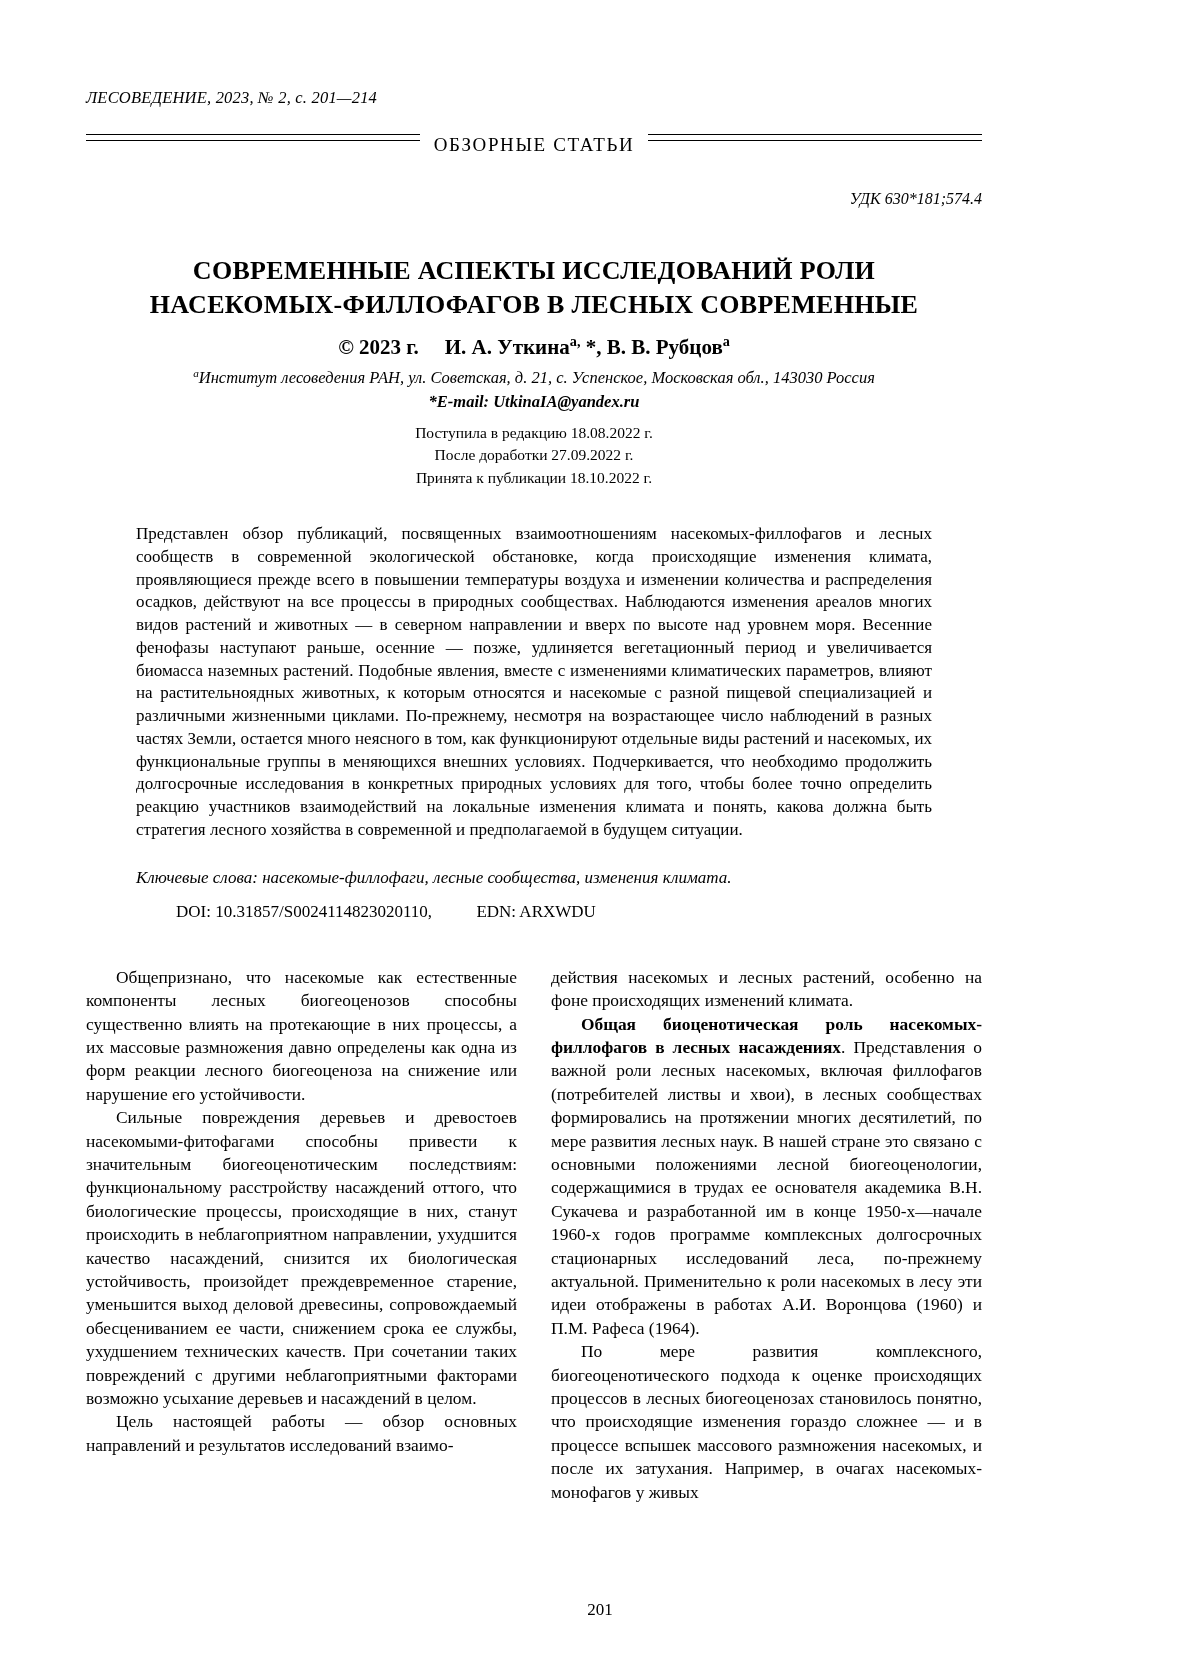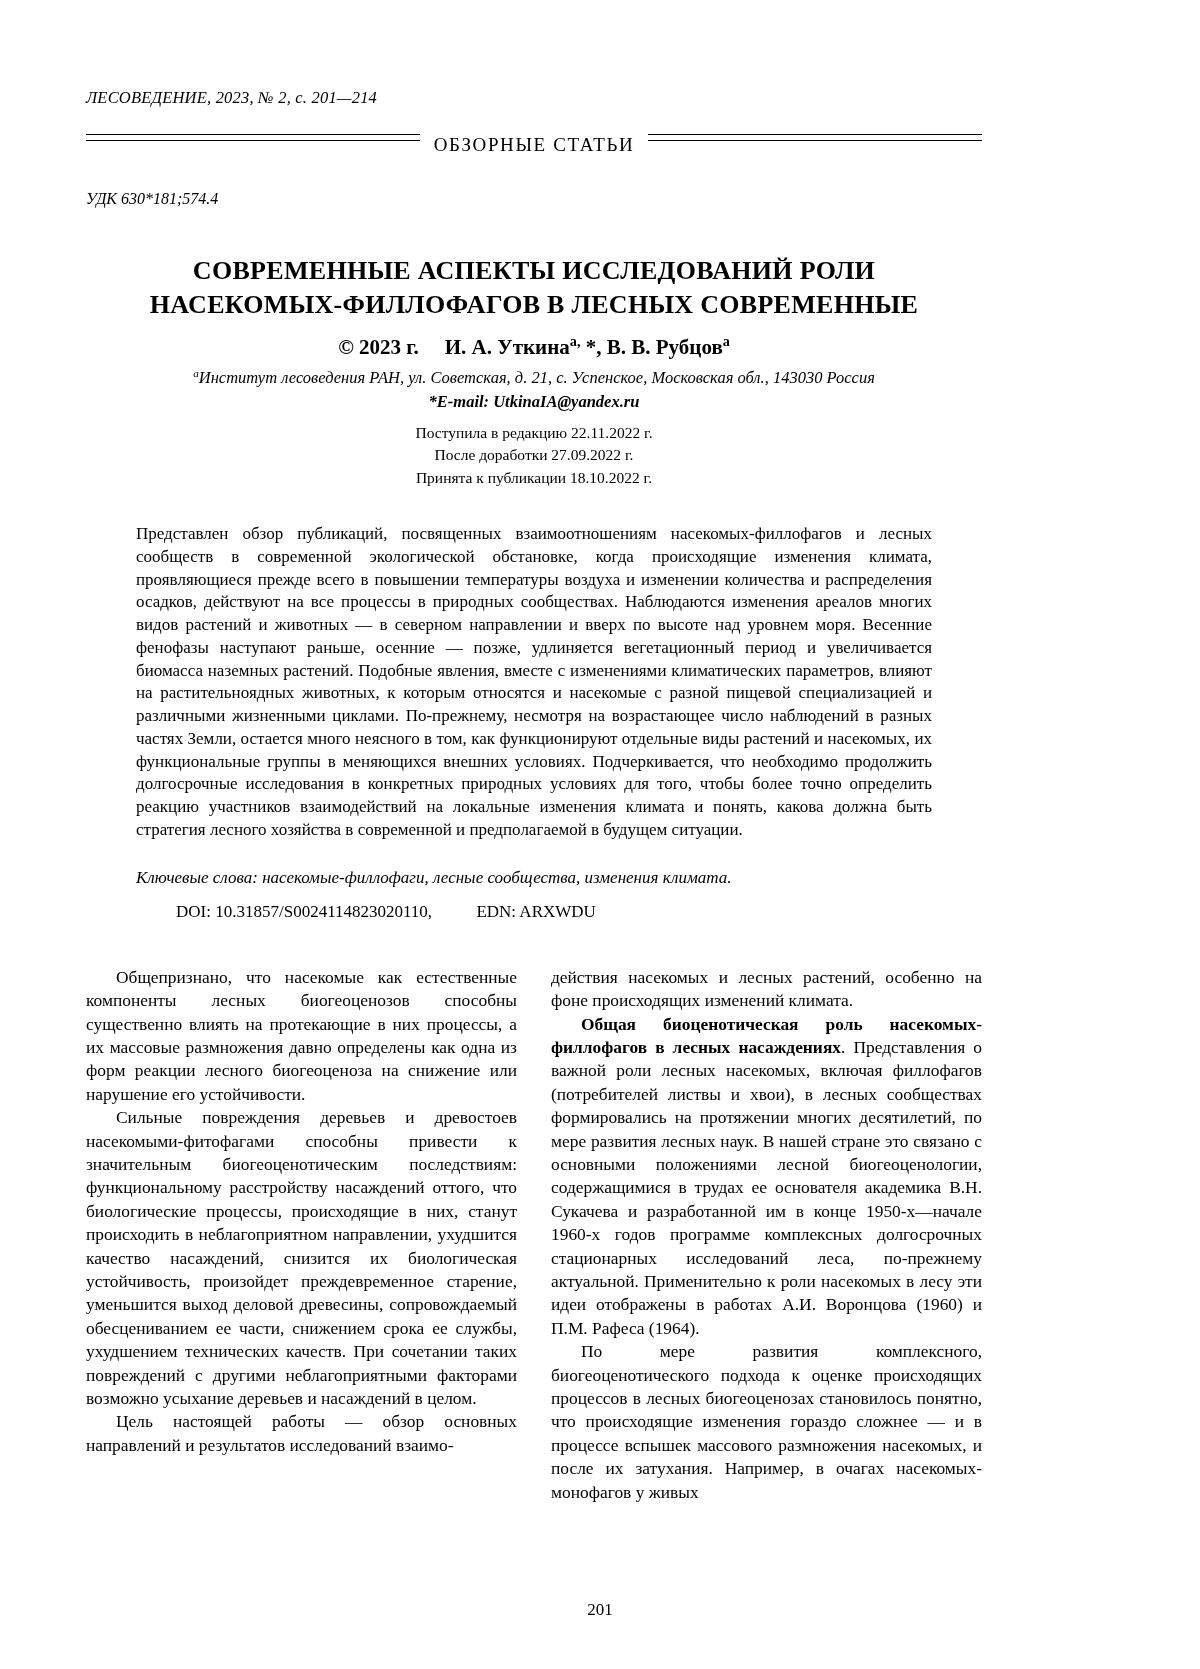--- a/index.html
+++ b/index.html
@@ -43,20 +43,21 @@
   .section-head .label {
     font-size: 19px;
     letter-spacing: 1.6px;
     font-family: "Liberation Serif", serif;
     white-space: nowrap;
   }
   .udk {
     font-style: italic;
     font-size: 16px;
     margin: 0 0 46px 0;
+    text-align: right;
   }
   .title {
     text-align: center;
     font-size: 26px;
     font-weight: bold;
     line-height: 1.32;
     letter-spacing: 0.3px;
     margin: 12px 60px 12px 60px;
   }
   .authors {
@@ -163,21 +164,21 @@
     <span>© 2023 г.</span><span class="sep"></span><span>И. А. Уткина</span><sup>а,</sup><span> *, В. В. Рубцов</span><sup>а</sup>
   </div>
 
   <div class="affil">
     <sup>а</sup><span>Институт лесоведения РАН, ул. Советская, д. 21, с. Успенское, Московская обл., 143030 Россия</span>
   </div>
 
   <div class="email">*E-mail: UtkinaIA@yandex.ru</div>
 
   <div class="dates">
-    <div>Поступила в редакцию 22.11.2022 г.</div>
+    <div>Поступила в редакцию 18.08.2022 г.</div>
     <div>После доработки 27.09.2022 г.</div>
     <div>Принята к публикации 18.10.2022 г.</div>
   </div>
 
   <div class="abstract">Представлен обзор публикаций, посвященных взаимоотношениям насекомых-филлофагов и лесных сообществ в современной экологической обстановке, когда происходящие изменения климата, проявляющиеся прежде всего в повышении температуры воздуха и изменении количества и распределения осадков, действуют на все процессы в природных сообществах. Наблюдаются изменения ареалов многих видов растений и животных — в северном направлении и вверх по высоте над уровнем моря. Весенние фенофазы наступают раньше, осенние — позже, удлиняется вегетационный период и увеличивается биомасса наземных растений. Подобные явления, вместе с изменениями климатических параметров, влияют на растительноядных животных, к которым относятся и насекомые с разной пищевой специализацией и различными жизненными циклами. По-прежнему, несмотря на возрастающее число наблюдений в разных частях Земли, остается много неясного в том, как функционируют отдельные виды растений и насекомых, их функциональные группы в меняющихся внешних условиях. Подчеркивается, что необходимо продолжить долгосрочные исследования в конкретных природных условиях для того, чтобы более точно определить реакцию участников взаимодействий на локальные изменения климата и понять, какова должна быть стратегия лесного хозяйства в современной и предполагаемой в будущем ситуации.</div>
 
   <div class="keywords">Ключевые слова: насекомые-филлофаги, лесные сообщества, изменения климата.</div>
 
   <div class="doi">
     <b>DOI:</b><span> 10.31857/S0024114823020110, </span><b>EDN:</b><span> ARXWDU</span>

